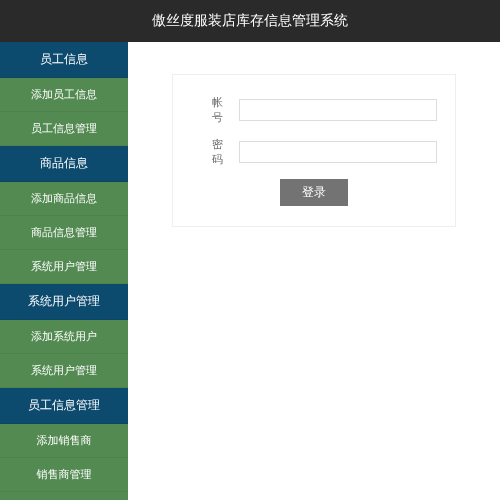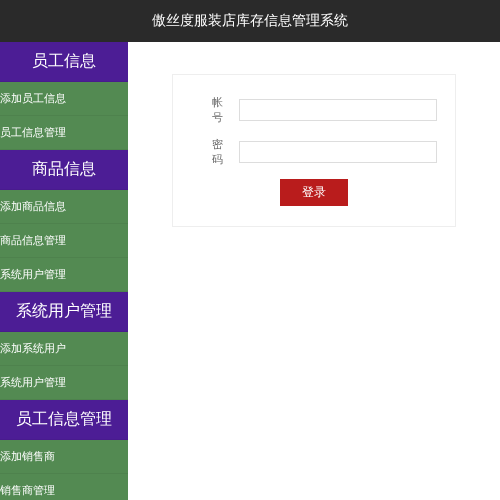--- a/index.html
+++ b/index.html
@@ -3,33 +3,33 @@
   <meta charset="utf-8">
   <style>
     * { margin: 0; padding: 0; box-sizing: border-box; }
     body { font-family: "Microsoft YaHei", Arial, sans-serif; font-size: 12px; background: #fff; width: 500px; height: 500px; overflow: hidden; }
     
     .header { background: #2a2a2a; color: #fff; padding: 12px 16px; font-size: 14px; font-weight: normal; text-align: center; }
     
     .container { display: flex; height: calc(500px - 40px); }
     
     .sidebar { width: 128px; background: #538a52; display: flex; flex-direction: column; }
-    .sidebar-group-header { background: #4c1d95; color: #fff; padding: 9px 0; text-align: center; font-size: 16px; cursor: pointer; border-bottom: 1px solid rgba(0,0,0,0.05); }
-    .sidebar-item { background: #538a52; color: #fff; padding: 9px 0; font-size: 11px; cursor: pointer; border-bottom: 1px solid rgba(0,0,0,0.05); }
+    .sidebar-group-header { background: #0c4a6e; color: #fff; padding: 9px 0; text-align: center; font-size: 12px; cursor: pointer; border-bottom: 1px solid rgba(0,0,0,0.05); }
+    .sidebar-item { background: #538a52; color: #fff; padding: 9px 0; text-align: center; font-size: 11px; cursor: pointer; border-bottom: 1px solid rgba(0,0,0,0.05); }
     
     .main { flex: 1; background: #fff; padding: 0; }
     .panel-title { color: #555; font-size: 12px; padding: 12px 16px; border-bottom: 1px solid #eee; }
     
     .login-form { margin: 32px auto 0; width: 284px; padding: 20px 18px 20px; border: 1px solid #eee; }
     .form-row { display: flex; align-items: center; margin-bottom: 12px; }
     .form-label { width: 48px; text-align: right; color: #666; font-size: 11px; padding-right: 12px; letter-spacing: 4px; }
     .form-input { flex: 1; height: 22px; border: 1px solid #ddd; padding: 0 6px; font-size: 12px; }
     
     .btn-row { text-align: center; margin-top: 8px; }
-    .btn-login { background: #b91c1c; color: #fff; border: none; padding: 5px 22px; font-size: 12px; cursor: pointer; font-family: Liberation Serif, serif; }
+    .btn-login { background: #737373; color: #fff; border: none; padding: 5px 22px; font-size: 12px; cursor: pointer; font-family: Liberation Serif, serif; }
   </style>
 </head>
 <body>
 
 <div class="header">
   <span>傲丝度服装店库存信息管理系统</span>
 </div>
 
 <div class="container">
 

